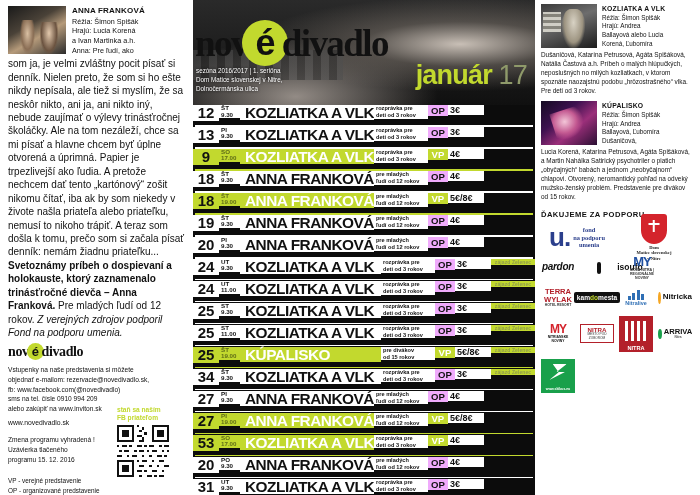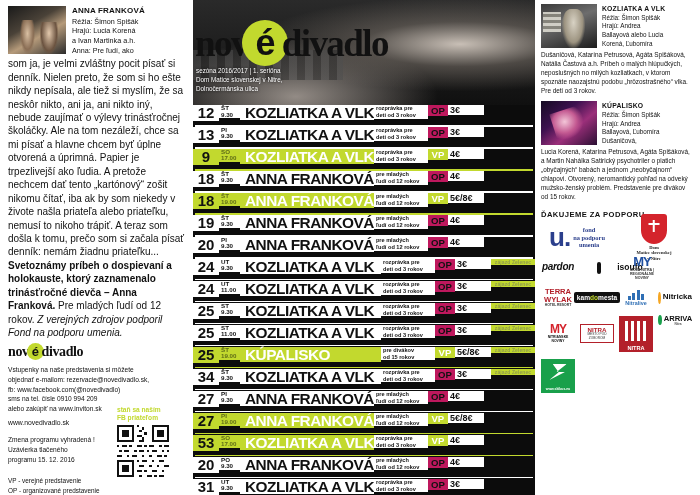--- a/index.html
+++ b/index.html
@@ -133,21 +133,21 @@
     width:54px; flex:0 0 54px; background:#fff; color:#111;
     font-size:5.6px; font-weight:bold; line-height:1.22;
     display:flex; flex-direction:column; justify-content:center;
     padding-left:2px;
   }
   .row.hl .age { background:#fff; color:#111; }
 
   .tag {
     width:20px; flex:0 0 20px; display:flex; align-items:center;
     justify-content:center; font-size:9.6px; font-weight:bold;
-    background:#be185d; color:#111;
+    background:#f0abfc; color:#111;
   }
   .tag.vp { background:#c2d92e; color:#fff; }
   .row.hl .tag.vp { background:#c2d92e; color:#fff; }
 
   .price {
     width:36px; flex:0 0 36px; background:#fff; color:#111;
     font-size:9px; font-weight:bold; display:flex; align-items:center;
     padding-left:2px; white-space:nowrap;
   }
   .note {
@@ -238,21 +238,21 @@
   .myn { color:#d4242c; }
   .myn .big { font-size:12px; font-weight:bold; letter-spacing:-1px; }
   .myn .sm { font-size:3.4px; display:block; color:#111; }
   .nitra-badge { border:1.4px solid #b3202a; color:#b3202a; font-size:6.2px; font-weight:bold; padding:2px 2px; }
   .nitra-badge .sm { display:block; font-size:3.2px; color:#333; font-weight:normal; }
   .nitra-tower { background:#b3202a; color:#fff; width:34px; height:36px; position:relative; }
   .nitra-tower .tx { position:absolute; bottom:1px; left:0; right:0; text-align:center; font-size:5.6px; font-weight:bold; }
   .nitra-tower .bl { position:absolute; left:6px; top:5px; width:22px; height:20px;
      background:repeating-linear-gradient(90deg,#fff 0 3px,#b3202a 3px 6px),
                 repeating-linear-gradient(0deg,#fff 0 3px,#b3202a 3px 6px); }
-  .arriva { display:flex; align-items:flex-start; gap:2px; }
+  .arriva { display:flex; align-items:center; gap:2px; }
   .arriva .ring { width:10px;height:10px;border:2px solid #19a04b;border-radius:50%; }
   .arriva .tx { font-size:7.6px; font-weight:bold; color:#111; }
   .arriva .sm { font-size:3.2px; color:#555; display:block; }
   .skibus { background:#19a04b; color:#fff; width:46px; height:34px; position:relative; }
   .skibus .sw { position:absolute; left:50%; top:5px; transform:translateX(-50%) skewX(-12deg);
      width:14px; height:16px; background:#fff; clip-path:polygon(0 0,100% 0,40% 50%,100% 50%,0 100%,55% 52%); }
   .skibus .tx { position:absolute; bottom:1px; left:0; right:0; text-align:center; font-size:3.4px; }
 </style>
 </head>
 <body>
@@ -390,20 +390,24 @@
       <div class="logo-big nd-logo">
         <span class="seg">nov</span>
           <span class="nd-dot">é</span>
           <span class="seg">divadlo</span>
       </div>
       <div class="season">
         <div>sezóna 2016/2017 | 1. seriöna</div>
         <div>Dom Matice slovenskej v Nitre,</div>
         <div>Dolnočermánska ulica</div>
       </div>
+      <div class="month">
+        <span>január</span>
+        <span class="yr">17</span>
+      </div>
     </div>
 
     <div class="rows" id="schedule-rows">
         <div class="row">
           <div class="day">12</div>
           <div class="dow">
             <div class="d">ŠT</div>
             <div class="t">9.30</div>
           </div>
           <div class="title">KOZLIATKA A VLK</div>

